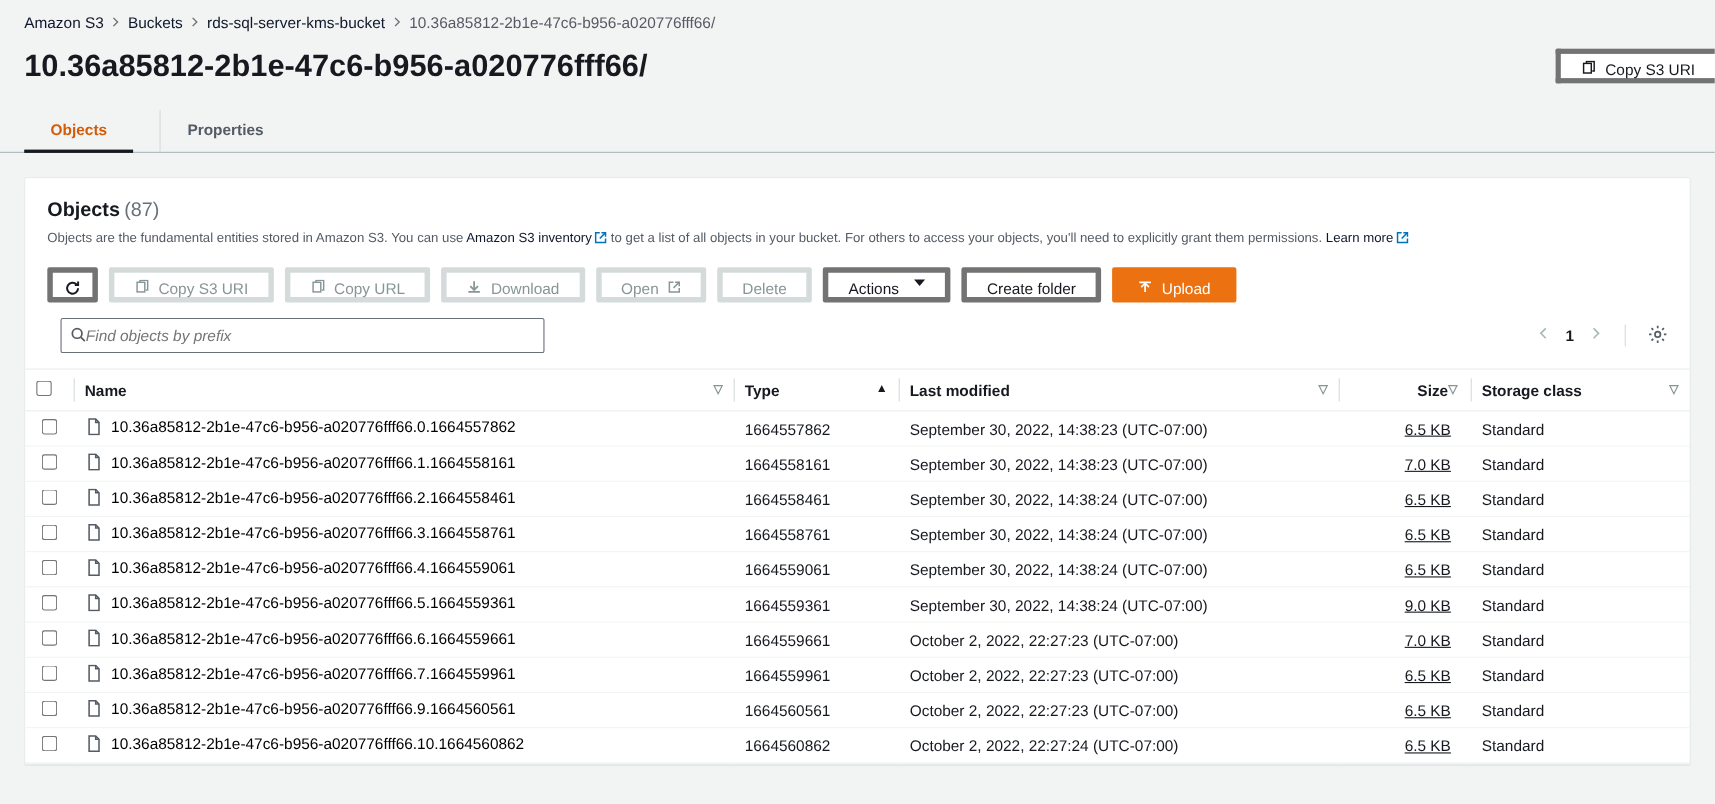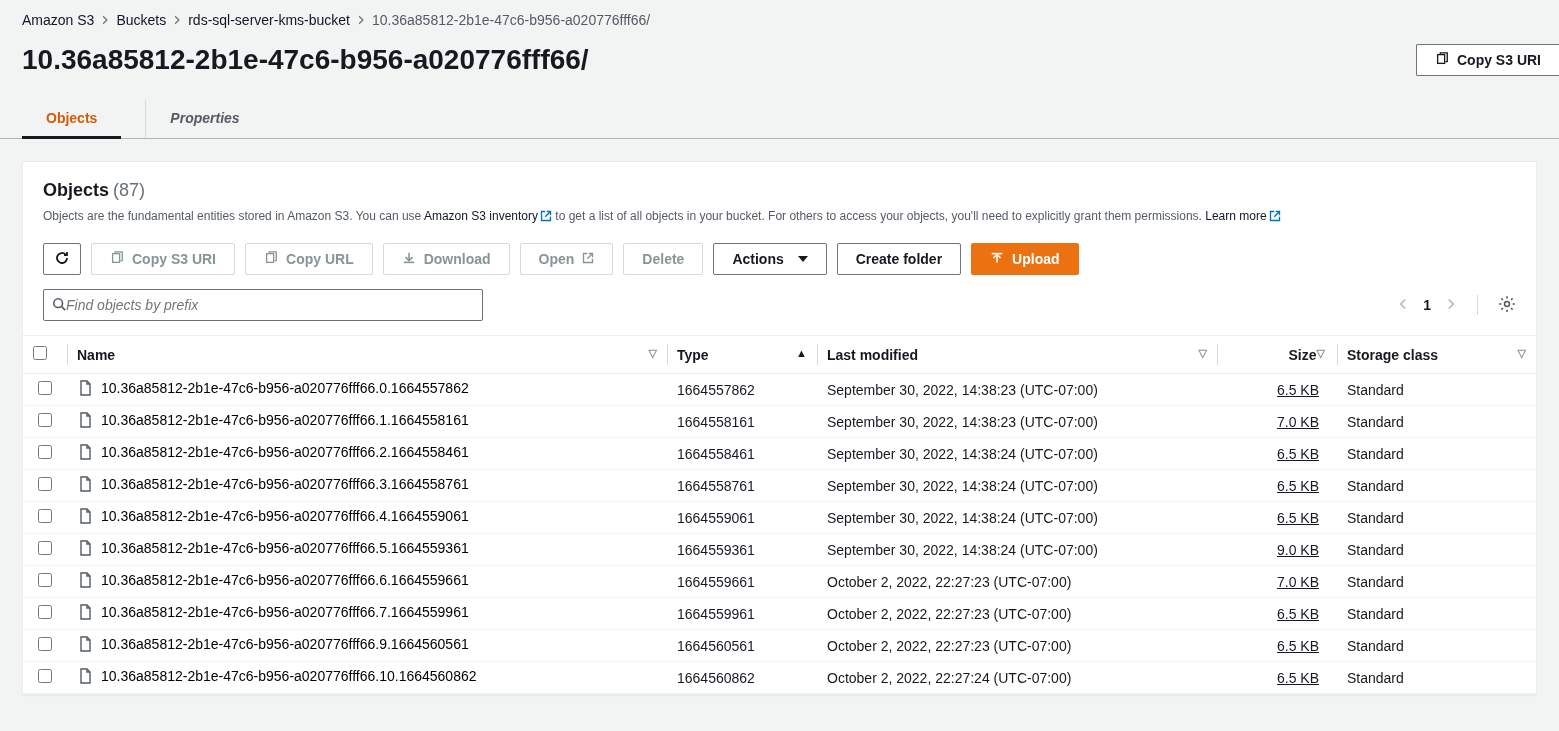--- a/index.html
+++ b/index.html
@@ -31,27 +31,27 @@
     align-items: center;
     padding: 8px 0 8px 22px;
   }
   .page-title {
     font-size: 28px;
     font-weight: 700;
     color: #16191f;
   }
   .btn {
     display: inline-flex;
-    align-items: center;
+    align-items: flex-start;
     gap: 8px;
-    border: 1px solid #737373;
+    border: 5px solid #737373;
     background: #fff;
     padding: 6px 18px;
     font-size: 14px;
-    font-weight: 700;
+    font-weight: 400;
     color: #16191f;
     cursor: pointer;
     border-radius: 2px;
     height: 32px;
   }
   .btn.disabled {
     border-color: #d5dbdb;
     color: #879596;
     cursor: default;
   }
@@ -81,21 +81,21 @@
     color: #d45b07;
   }
   .tab.active::after {
     content: "";
     position: absolute;
     left: -20px; right: -20px; bottom: -1px;
     height: 3px;
     background: #16191f;
   }
   .tab-wrap { padding: 0 20px; border-right: 1px solid #d5dbdb; }
-  .tab-wrap:last-child { border-right: none; font-style: italic; }
+  .tab-wrap:last-child { border-right: none; }
 
   
   .panel {
     margin: 22px;
     background: #fff;
     border: 1px solid #eaeded;
     border-radius: 2px;
     box-shadow: 0 1px 1px rgba(0,0,0,0.05);
     padding-bottom: 0;
   }
@@ -127,20 +127,21 @@
     padding: 10px 20px 14px 20px;
   }
   .search-box {
     display: flex;
     align-items: center;
     border: 1px solid #687078;
     border-radius: 2px;
     width: 440px;
     height: 32px;
     padding: 0 8px;
+    margin-left: 12px;
   }
   .search-box input {
     border: none;
     outline: none;
     font-size: 14px;
     flex:1;
     font-style: italic;
     color: #687078;
     background: transparent;
   }

